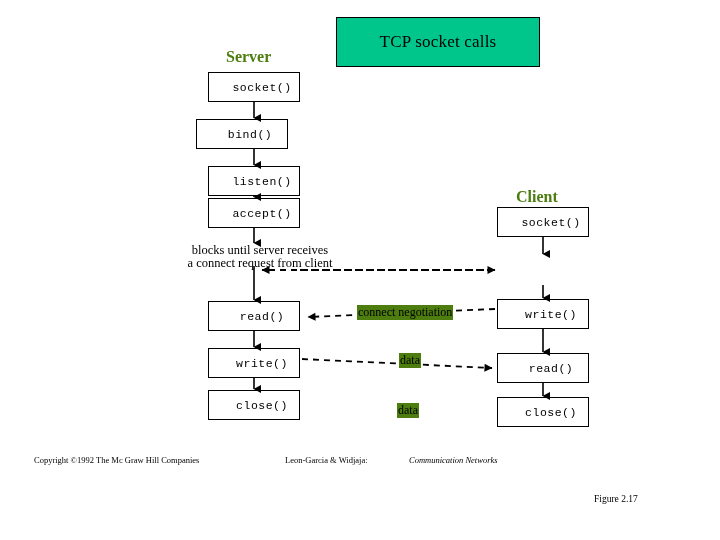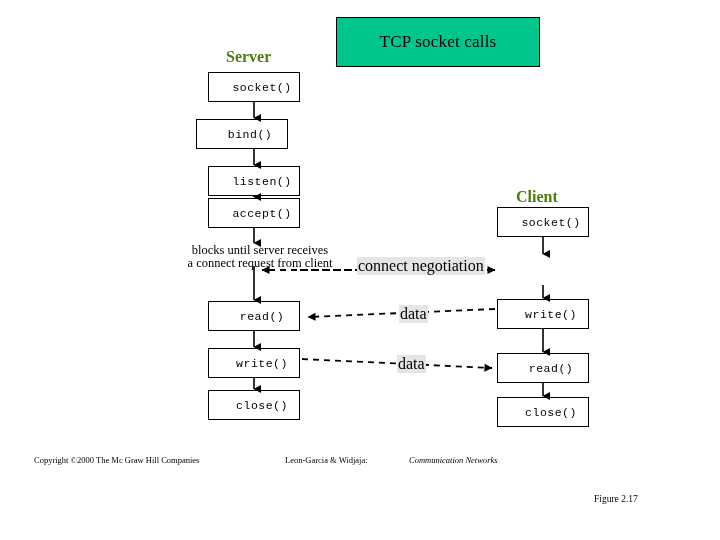--- a/index.html
+++ b/index.html
@@ -61,25 +61,26 @@
     font-size:12.5px;
     color:#000;
     white-space:nowrap;
     line-height:13px;
   }
   .note.center{text-align:center;}
 
   .flow-label{
     position:absolute;
     font-family:"Liberation Serif", serif;
-    font-size:16px;
+    font-size:12px;
     color:#000;
     white-space:nowrap;
-    background:#e5e5e5;
+    background:#4d7c0f;
     padding:0 1px;
+    margin-top:48px;
   }
 
   
   .footer-item{
     position:absolute;
     font-family:"Liberation Serif", serif;
     font-size:8.5px;
     color:#000;
     white-space:nowrap;
     top:455px;
@@ -166,21 +167,21 @@
 
   <div class="note center" style="left:175px;top:244px;width:170px;">blocks until server receives</div>
   <div class="note center" style="left:169px;top:257px;width:182px;">a connect request from client</div>
 
   <div class="flow-label" style="left:357px;top:257px;">connect negotiation</div>
 
   <div class="flow-label" style="left:399px;top:305px;">data</div>
 
   <div class="flow-label" style="left:397px;top:355px;">data</div>
 
-  <div class="footer-item" id="footer-copyright">Copyright ©2000 The Mc Graw Hill Companies</div>
+  <div class="footer-item" id="footer-copyright">Copyright ©1992 The Mc Graw Hill Companies</div>
 
   <div class="footer-item" id="footer-attrib">Leon-Garcia &amp; Widjaja:</div>
 
   <div class="footer-item" id="footer-attrib-book">Communication Networks</div>
 
   <div class="footer-item" id="footer-figure">Figure 2.17</div>
 
 </div>
 
 </body></html>

